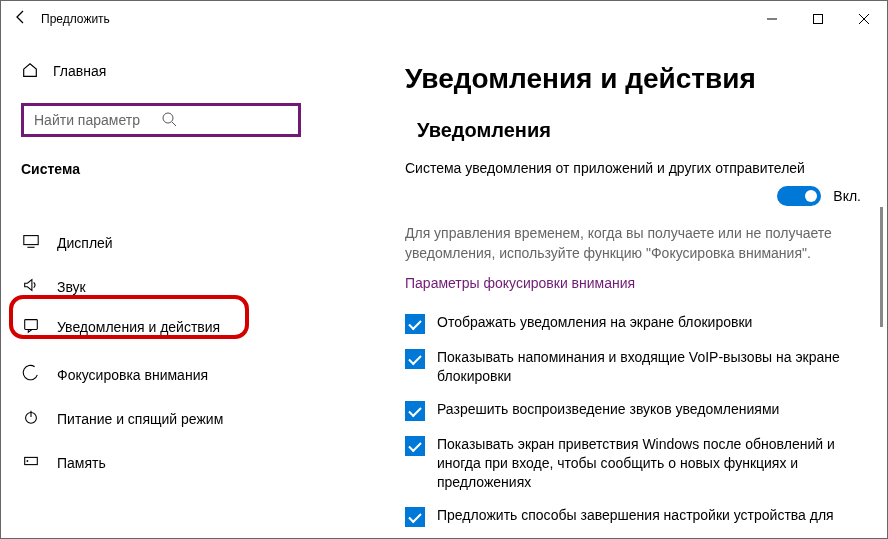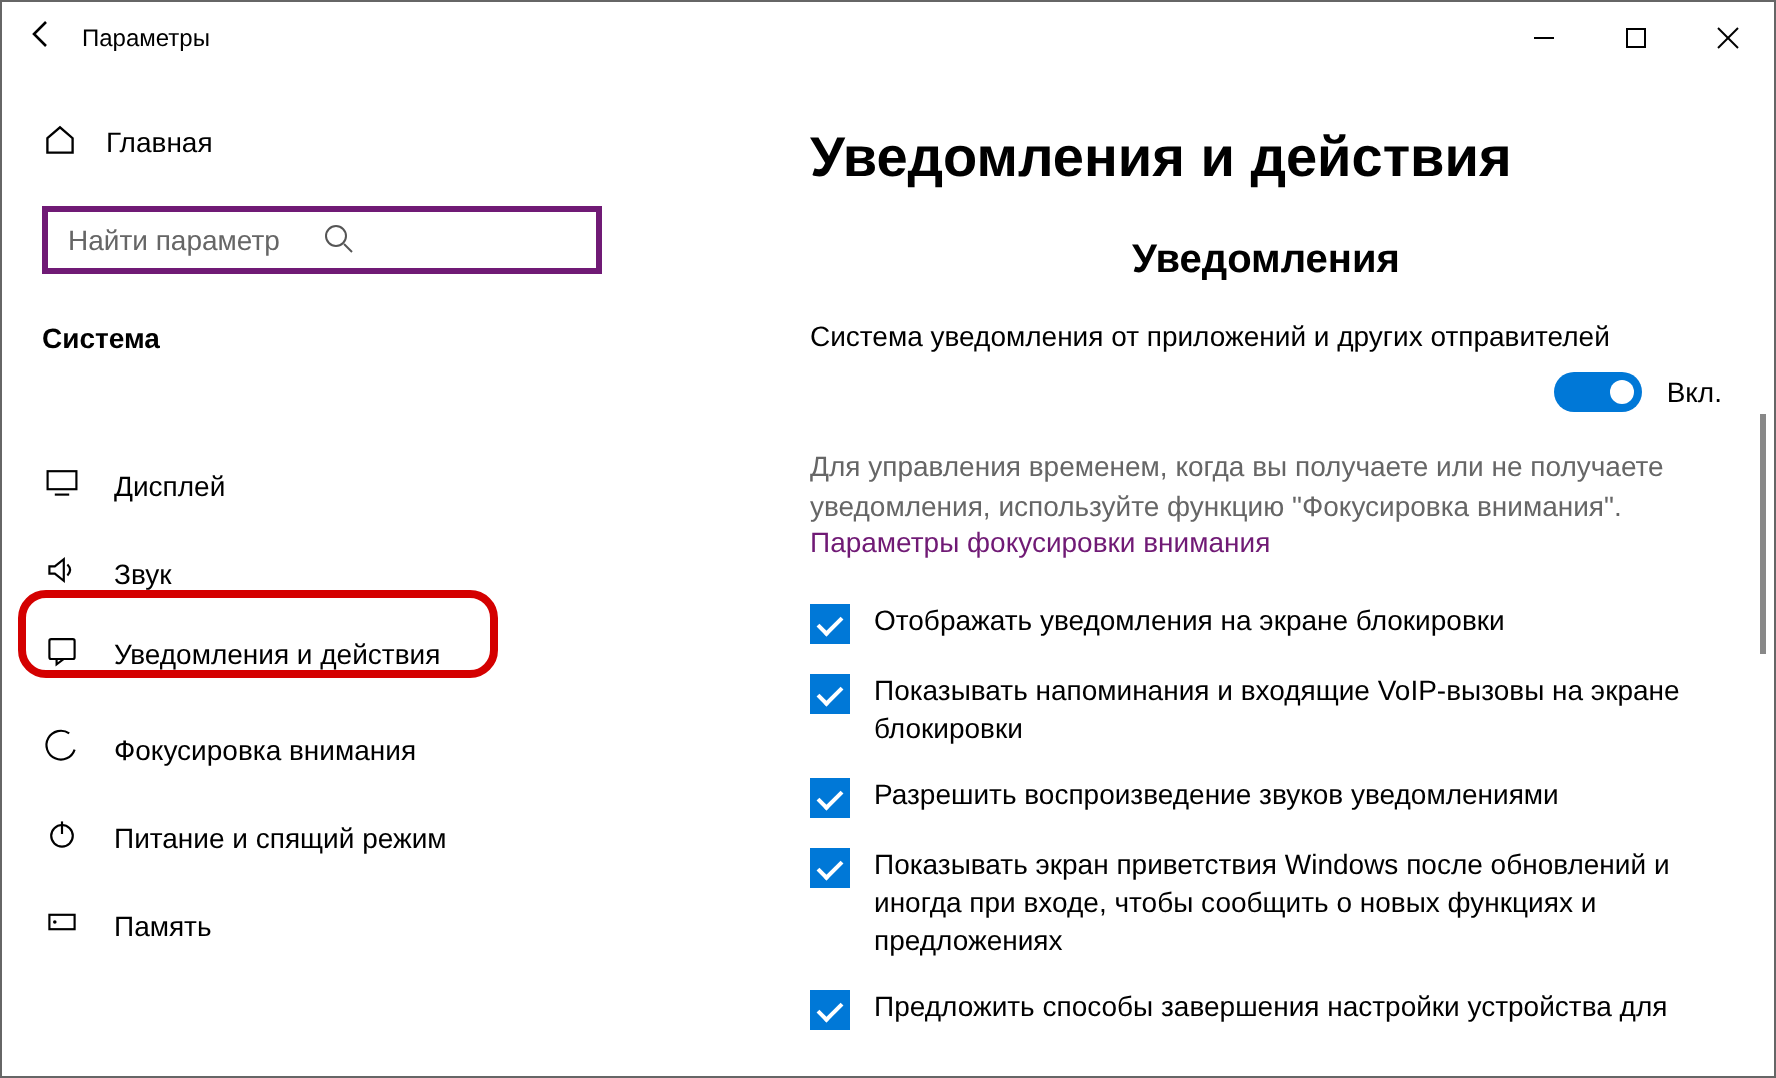--- a/index.html
+++ b/index.html
@@ -15,43 +15,43 @@
 .home svg{width:18px;height:18px;margin-right:14px;}
 .search{margin-top:12px;height:34px;border:3px solid #701a75;display:flex;align-items:center;padding:0 10px;box-sizing:border-box;width:280px;color:#666;}
 .search span{flex:1;}
 .section-title{font-weight:600;margin-top:24px;}
 .sb-list{margin-top:30px;}
 .sb-item{display:flex;align-items:flex-end;height:44px;padding-left:0;}
 .sb-item .icon{width:20px;height:20px;margin-right:16px;display:flex;align-items:center;justify-content:center;}
 .sb-item.highlight{border:4px solid #d40000;border-radius:14px;padding-left:8px;margin-left:-12px;width:240px;box-sizing:border-box;}
 .content{flex:1;padding:18px 26px 0 36px;overflow:hidden;position:relative;}
 .h1{font-size:28px;font-weight:600;margin:8px 0 24px 0;}
-.h2{font-size:20px;font-weight:600;margin:0 0 18px 0;text-align:center;}
+.h2{font-size:20px;font-weight:600;margin:0 0 18px 12px;}
 .p{margin:0 0 10px 0;}
 .toggle-row{display:flex;align-items:center;margin-bottom:18px;justify-content:flex-end;}
 .toggle{width:44px;height:20px;border-radius:10px;background:#0078d7;position:relative;margin-right:12px;}
 .toggle .knob{width:12px;height:12px;border-radius:50%;background:#fff;position:absolute;top:4px;right:4px;}
-.muted{color:#666;line-height:1.4;margin-bottom:0;}
+.muted{color:#666;line-height:1.4;margin-bottom:12px;}
 .link{color:#701a75;margin-bottom:22px;display:inline-block;}
 .check-row{display:flex;align-items:flex-start;margin-bottom:14px;line-height:1.35;}
 .checkbox{width:20px;height:20px;background:#0078d7;flex-shrink:0;margin-right:12px;position:relative;margin-top:1px;}
 .checkbox::after{content:"";position:absolute;left:4px;top:6px;width:10px;height:5px;border-left:2px solid #fff;border-bottom:2px solid #fff;transform:rotate(-45deg);}
 .scrollbar{position:absolute;right:4px;top:170px;width:3px;height:120px;background:#888;}
 </style>
 </head>
 <body>
 
 <div class="window">
   <div class="titlebar">
     <div class="tb-back">
       <svg viewBox="0 0 16 16" width="16" height="16">
           <path d="M10 2 L4 8 L10 14" fill="none" stroke="#000" stroke-width="1.3"></path>
         </svg>
     </div>
-    <div class="tb-title">Параметры</div>
+    <div class="tb-title">Предложить</div>
     <div class="tb-ctrls">
       <div class="tb-btn">
           <svg width="12" height="12">
             <line x1="1" y1="6" x2="11" y2="6" stroke="#000"></line>
           </svg>
         </div>
       <div class="tb-btn">
           <svg width="12" height="12">
             <rect x="1.5" y="1.5" width="9" height="9" fill="none" stroke="#000"></rect>
           </svg>

